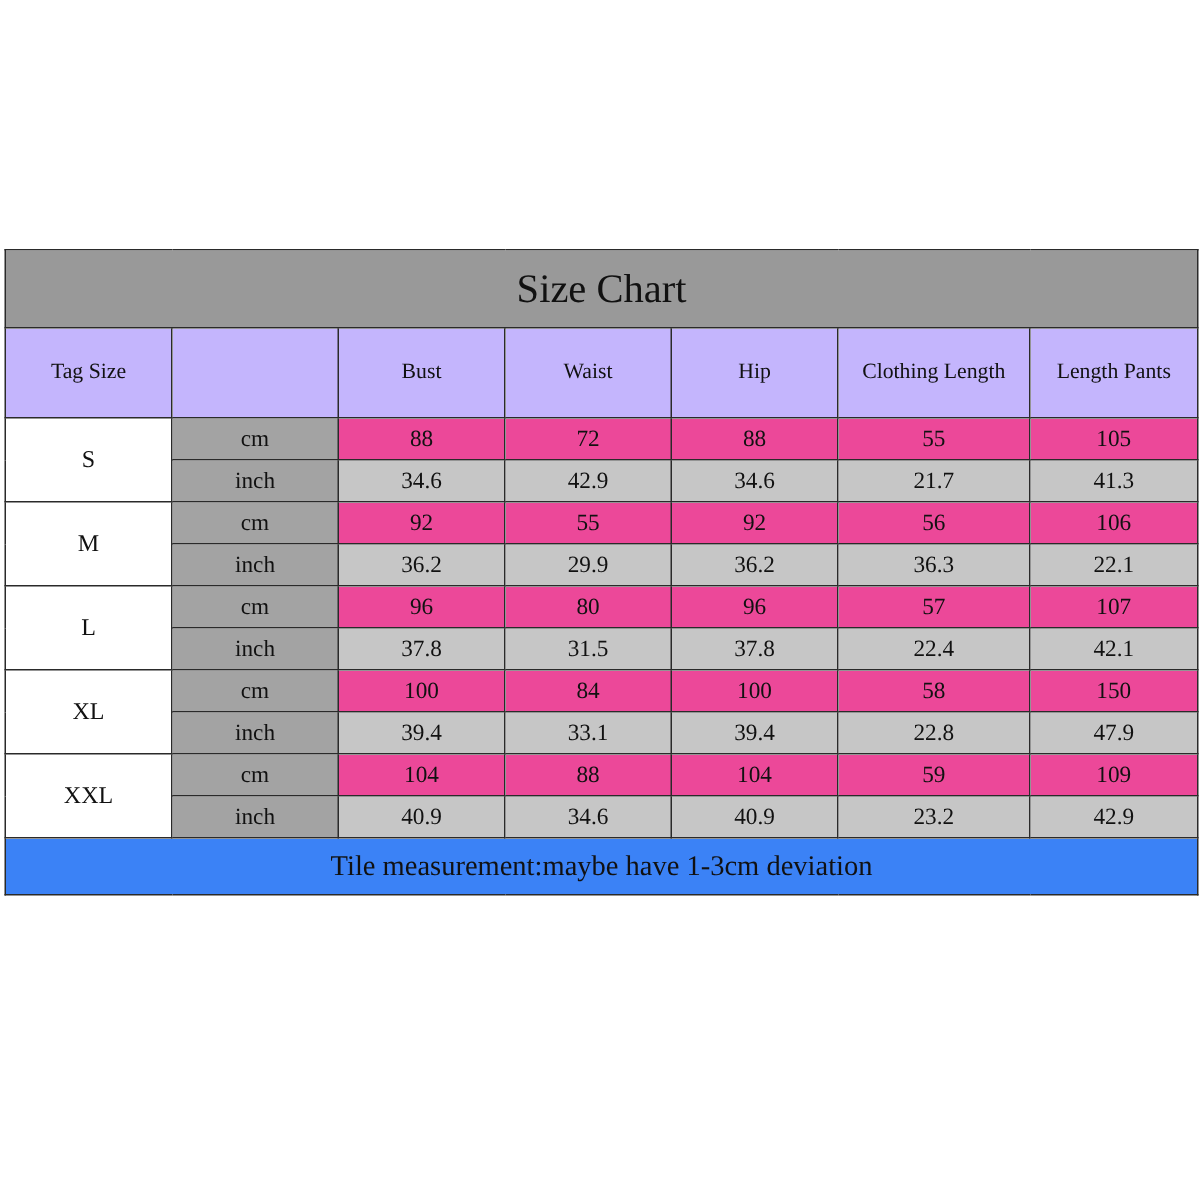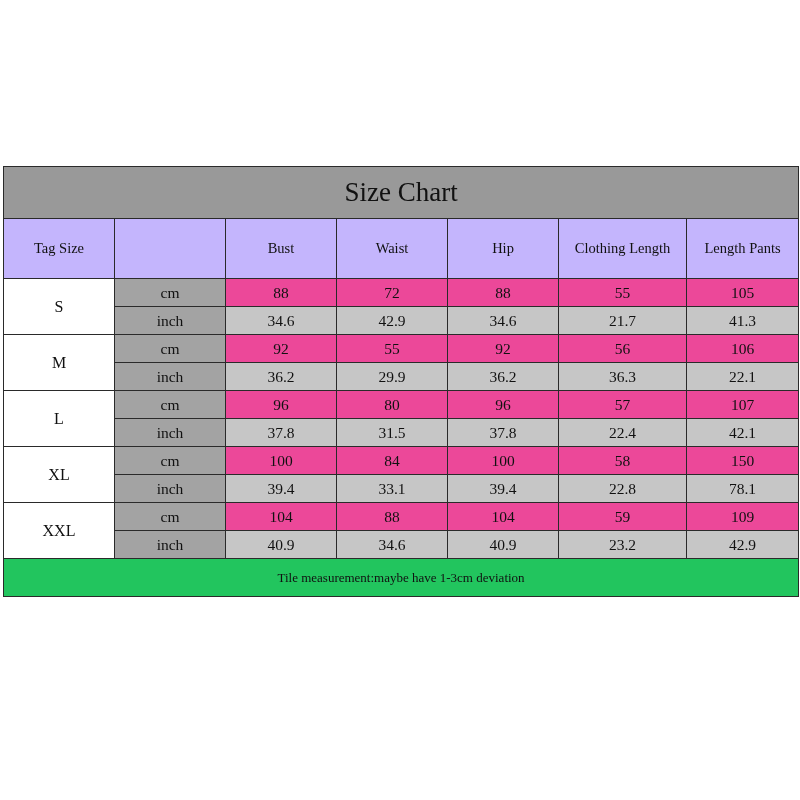--- a/index.html
+++ b/index.html
@@ -13,21 +13,21 @@
     border:1.5px solid #2a2a2a; text-align:center; vertical-align:middle;
     padding:0; font-weight:normal; overflow:hidden; white-space:nowrap;
   }
   .title-cell { background:#999999; height:51px; font-size:27px; }
   .hdr th { height:59px; font-weight:bold; font-size:14.5px; background:#c4b5fd; }
   .size-cell { font-size:16px; background:#fff; }
   .unit-cell { font-size:15.5px; background:#a3a3a3; }
   tr.cm td.val { background:#ec4899; font-size:15.5px;margin-top:19px; }
   tr.inch td.val { background:#c6c6c6; font-size:15.5px; }
   tr.cm td, tr.inch td { height:27px; }
-  .footer-cell { height:37px; font-size:13px; background:#22c55e; }
+  .footer-cell { height:37px; font-size:19px; background:#3b82f6; }
 </style>
 </head>
 <body>
 
 <table class="chart">
   <colgroup>
     <col style="width:111px">
       <col style="width:111px">
       <col style="width:111px">
     <col style="width:111px">
@@ -111,21 +111,21 @@
     <td class="val">100</td>
     <td class="val">58</td>
     <td class="val">150</td>
   </tr>
   <tr class="inch">
     <td class="unit-cell">inch</td>
     <td class="val">39.4</td>
     <td class="val">33.1</td>
     <td class="val">39.4</td>
     <td class="val">22.8</td>
-    <td class="val">78.1</td>
+    <td class="val">47.9</td>
   </tr>
 
   <tr class="cm">
     <td class="size-cell" rowspan="2">XXL</td>
     <td class="unit-cell">cm</td>
     <td class="val">104</td>
     <td class="val">88</td>
     <td class="val">104</td>
     <td class="val">59</td>
     <td class="val">109</td>

